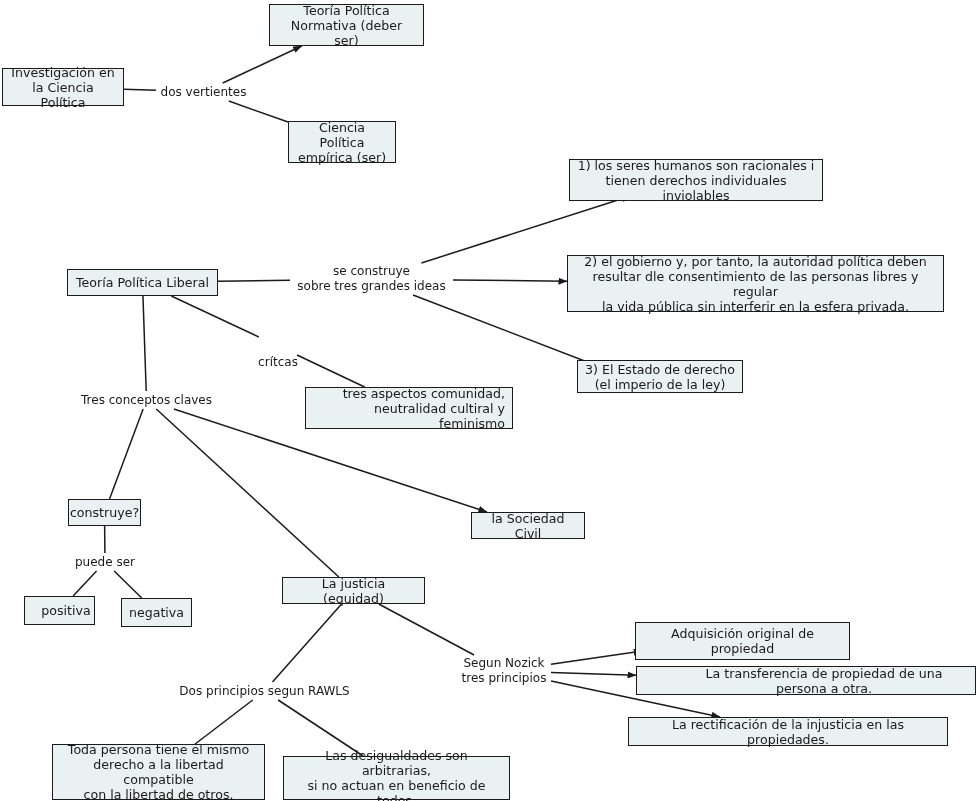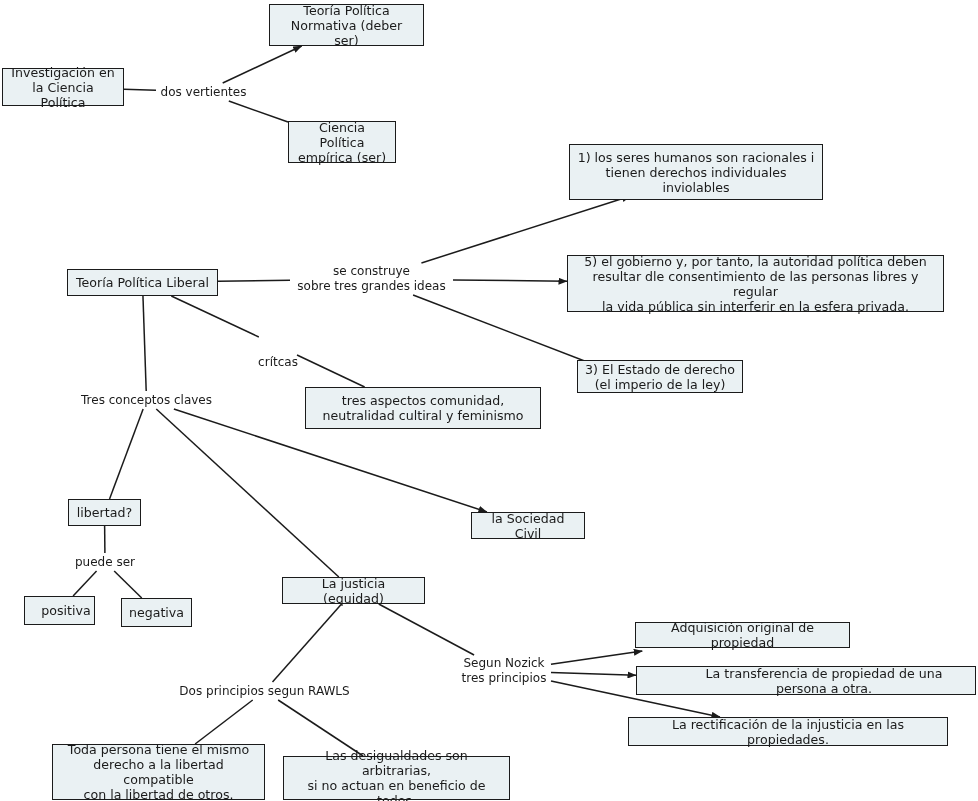--- a/index.html
+++ b/index.html
@@ -95,36 +95,36 @@
       <line x1="252.72222222222223" y1="700" x2="195.14197530864197" y2="744" stroke="#1b1b1b" stroke-width="1.5"></line>
       <line x1="278.1551724137931" y1="700" x2="363.12068965517244" y2="756" stroke="#1b1b1b" stroke-width="1.5"></line>
     </svg>
   <div id="node-layer">
       <div class="node" style="left: 2px; top: 68px; width: 122px; height: 38px;">Investigación en
 la Ciencia Política</div>
       <div class="node" style="left: 269px; top: 4px; width: 155px; height: 42px;">Teoría Política
 Normativa (deber ser)</div>
       <div class="node" style="left: 288px; top: 121px; width: 108px; height: 42px;">Ciencia Política
 empírica (ser)</div>
-      <div class="node" style="left: 569px; top: 144px; width: 254px; height: 56px;">1) los seres humanos son racionales i
+      <div class="node" style="left: 569px; top: 159px; width: 254px; height: 42px;">1) los seres humanos son racionales i
 tienen derechos individuales inviolables</div>
-      <div class="node" style="left: 567px; top: 255px; width: 377px; height: 57px;">5) el gobierno y, por tanto, la autoridad política deben
+      <div class="node" style="left: 567px; top: 255px; width: 377px; height: 57px;">2) el gobierno y, por tanto, la autoridad política deben
 resultar dle consentimiento de las personas libres y regular
 la vida pública sin interferir en la esfera privada.</div>
       <div class="node" style="left: 577px; top: 360px; width: 166px; height: 33px;">3) El Estado de derecho
 (el imperio de la ley)</div>
       <div class="node" style="left: 67px; top: 269px; width: 151px; height: 27px;">Teoría Política Liberal</div>
-      <div class="node" style="left: 305px; top: 387px; width: 236px; height: 42px;">tres aspectos comunidad,
+      <div class="node" style="left: 305px; top: 387px; width: 208px; height: 42px; text-align: right;">tres aspectos comunidad,
 neutralidad cultiral y feminismo</div>
-      <div class="node" style="left: 68px; top: 499px; width: 73px; height: 27px;">libertad?</div>
+      <div class="node" style="left: 68px; top: 499px; width: 73px; height: 27px;">construye?</div>
       <div class="node" style="left: 24px; top: 596px; width: 71px; height: 29px; padding-left: 20px;">positiva</div>
       <div class="node" style="left: 121px; top: 598px; width: 71px; height: 29px;">negativa</div>
       <div class="node" style="left: 471px; top: 512px; width: 114px; height: 27px;">la Sociedad Civil</div>
       <div class="node" style="left: 282px; top: 577px; width: 143px; height: 27px;">La justicia (equidad)</div>
-      <div class="node" style="left: 635px; top: 622px; width: 215px; height: 26px;">Adquisición original de propiedad</div>
+      <div class="node" style="left: 635px; top: 622px; width: 215px; height: 38px;">Adquisición original de propiedad</div>
       <div class="node" style="left: 636px; top: 666px; width: 340px; height: 29px; padding-left: 43px;">La transferencia de propiedad de una persona a otra.</div>
       <div class="node" style="left: 628px; top: 717px; width: 320px; height: 29px;">La rectificación de la injusticia en las propiedades.</div>
       <div class="node" style="left: 52px; top: 744px; width: 213px; height: 56px;">Toda persona tiene el mismo
 derecho a la libertad compatible
 con la libertad de otros.</div>
       <div class="node" style="left: 283px; top: 756px; width: 227px; height: 44px;">Las desigualdades son arbitrarias,
 si no actuan en beneficio de todos.</div>
       <div class="linklabel" style="left: 156px; top: 83px; width: 95px; height: 18px;">dos vertientes</div>
       <div class="linklabel" style="left: 290px; top: 263px; width: 163px; height: 32px;">se construye
 sobre tres grandes ideas</div>

